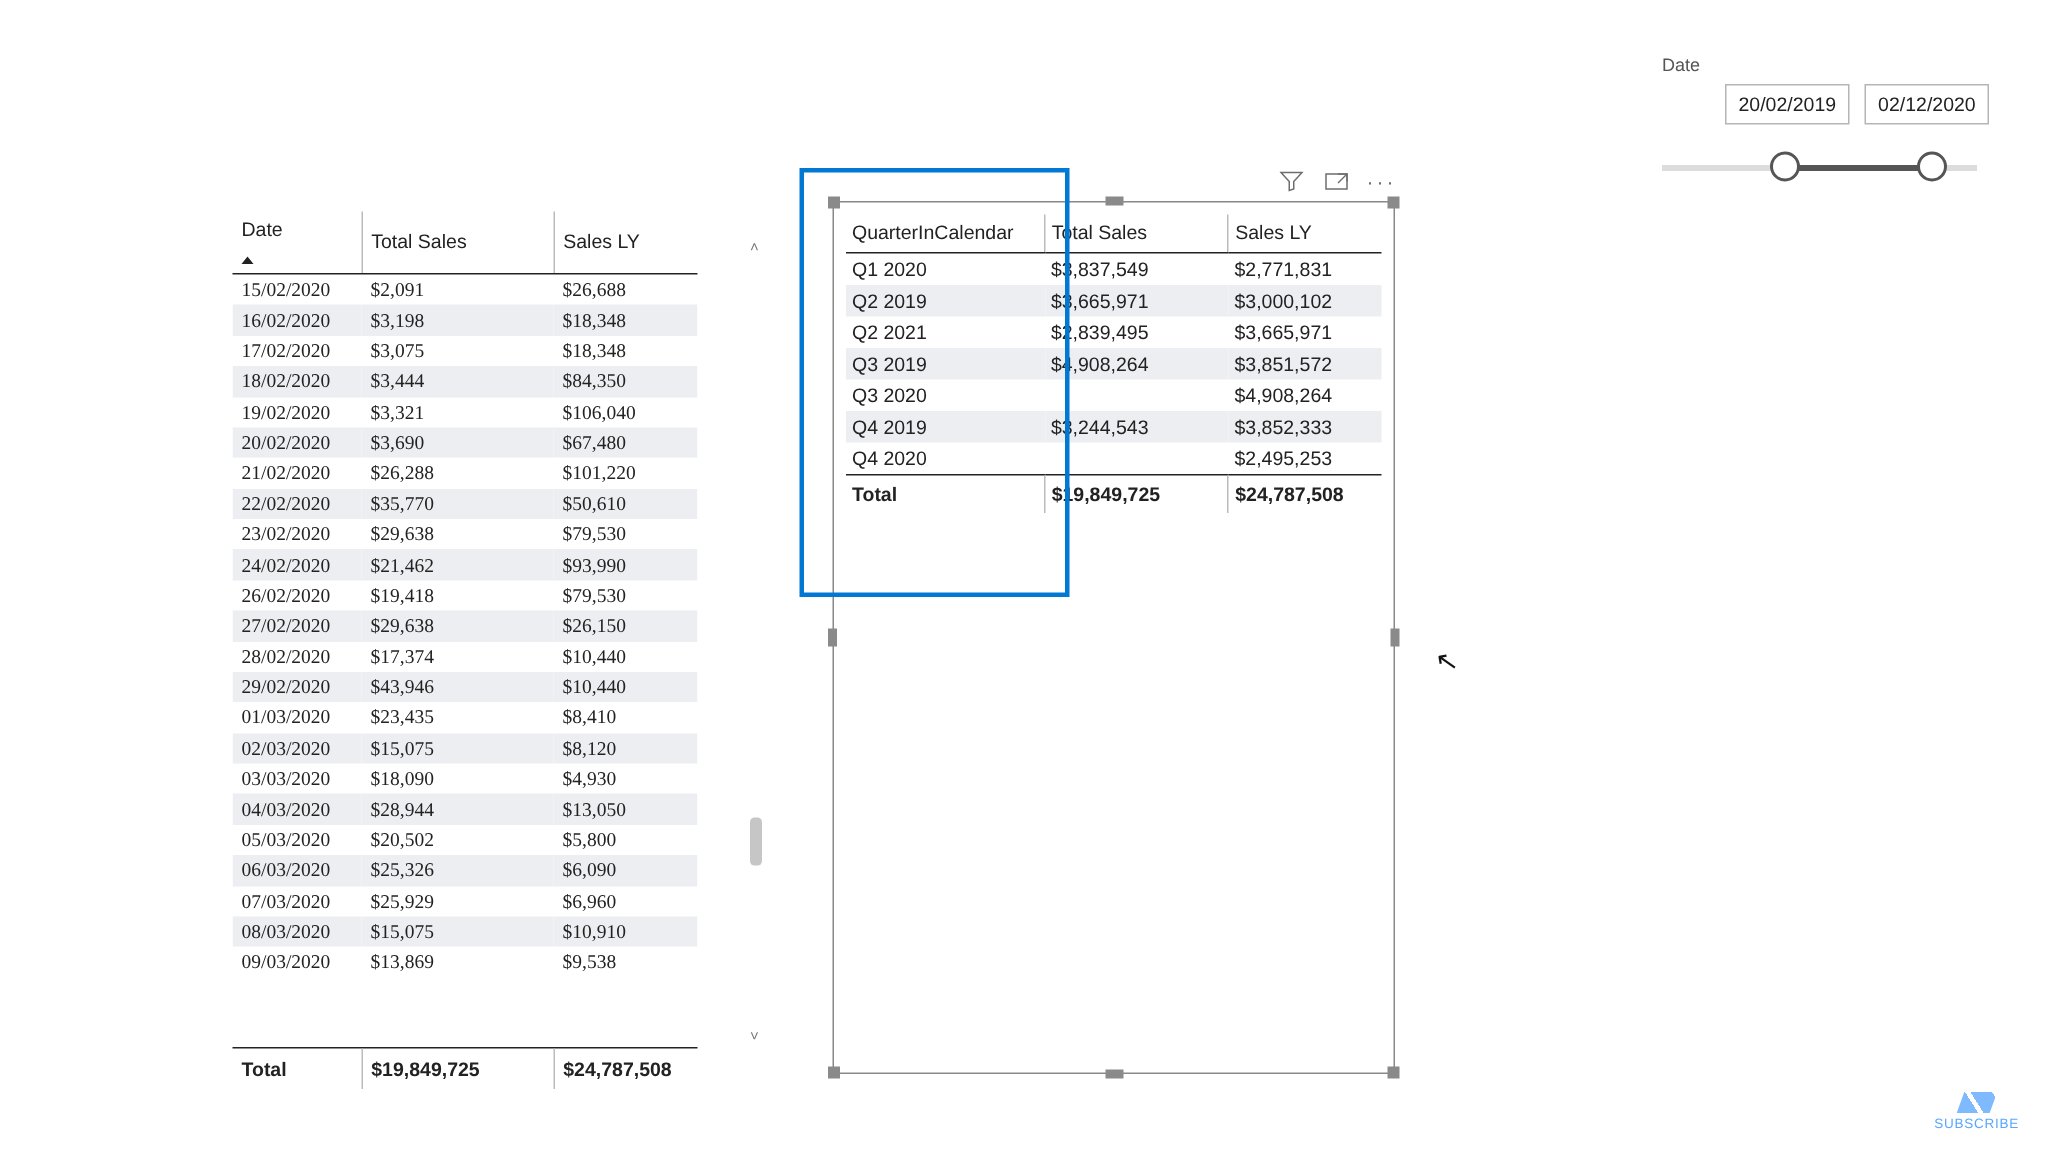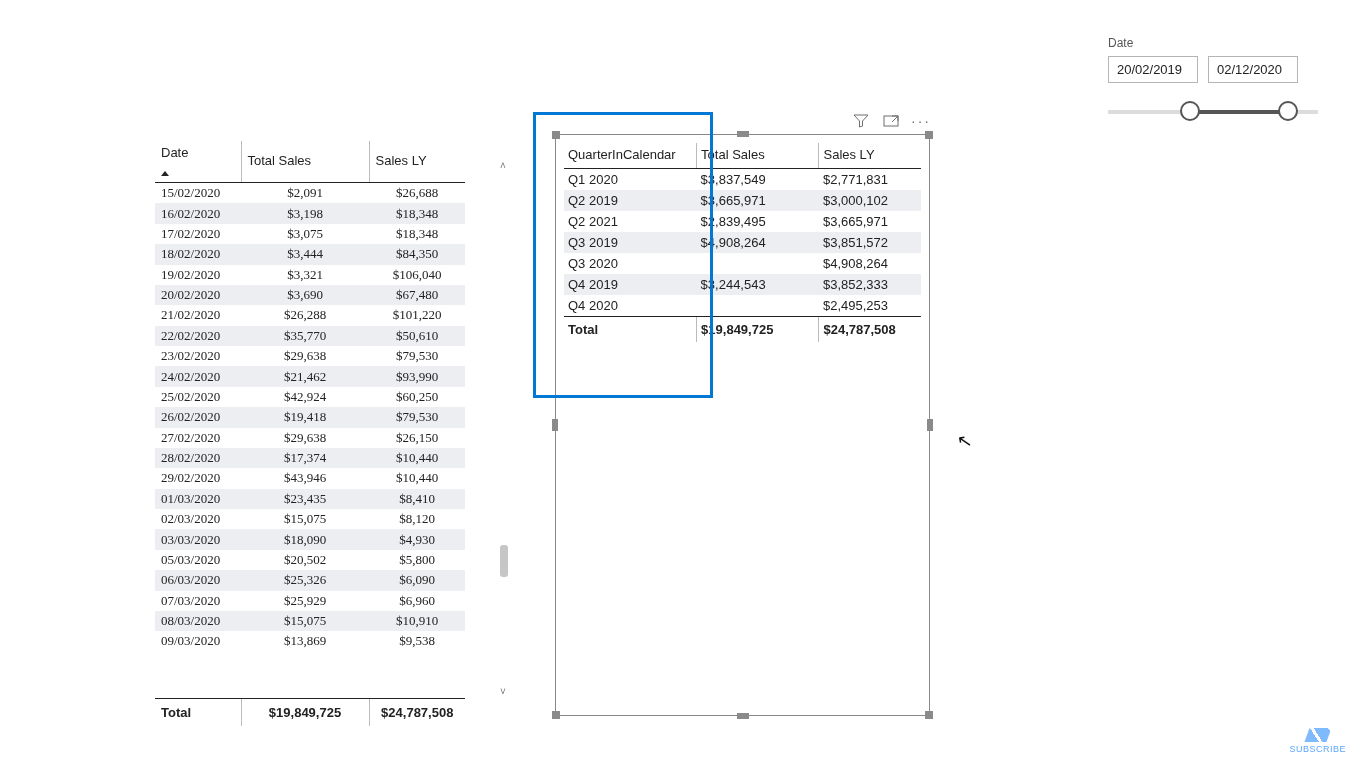--- a/index.html
+++ b/index.html
@@ -34,21 +34,21 @@
 .left-visual .sort-ind {
   display: inline-block;
   width: 0; height: 0;
   border-left: 4px solid transparent;
   border-right: 4px solid transparent;
   border-bottom: 5px solid #222;
   vertical-align: -4px;
   margin-right: 2px;
 }
 .tbl td { padding: 2.2px 6px; }
-.tbl .num { text-align: center; }
+.tbl .num { text-align: left; }
 .tbl tbody tr:nth-child(even) { background: #eceef1; }
 .tbl tfoot td {
   font-weight: 700;
   padding: 6px 6px;
   border-top: 1px solid #222;
 }
 .tbl tfoot td + td { border-left: 1px solid #bbb; }
 .left-visual .col-date  { width: 86px; }
 .left-visual .col-sales { width: 128px; }
 .left-visual .col-ly    { width: 96px; }
@@ -144,21 +144,21 @@
 .dots { letter-spacing: 2px; font-size: 14px; line-height: 1; }
 
 
 .date-slicer {
   position: absolute;
   left: 1108px;
   top: 36px;
   width: 210px;
 }
 .date-slicer .lbl { font-size: 12px; color: #555; margin-bottom: 6px; }
-.date-inputs { display: flex; gap: 10px; }
+.date-inputs { display: flex; gap: 10px; margin-left: 42px; }
 .date-inputs .dinp {
   border: 1px solid #b5b5b5;
   padding: 5px 8px;
   font-size: 13px;
   width: 90px;
   background: #fff;
 }
 .slider-wrap {
   position: relative;
   margin-top: 18px;
@@ -290,25 +290,20 @@
             <td>23/02/2020</td>
             <td class="num">$29,638</td>
             <td class="num">$79,530</td>
           </tr>
           <tr>
             <td>24/02/2020</td>
             <td class="num">$21,462</td>
             <td class="num">$93,990</td>
           </tr>
           <tr>
-            <td>25/02/2020</td>
-            <td class="num">$42,924</td>
-            <td class="num">$60,250</td>
-          </tr>
-          <tr>
             <td>26/02/2020</td>
             <td class="num">$19,418</td>
             <td class="num">$79,530</td>
           </tr>
           <tr>
             <td>27/02/2020</td>
             <td class="num">$29,638</td>
             <td class="num">$26,150</td>
           </tr>
           <tr>
@@ -328,20 +323,25 @@
           </tr>
           <tr>
             <td>02/03/2020</td>
             <td class="num">$15,075</td>
             <td class="num">$8,120</td>
           </tr>
           <tr>
             <td>03/03/2020</td>
             <td class="num">$18,090</td>
             <td class="num">$4,930</td>
+          </tr>
+          <tr>
+            <td>04/03/2020</td>
+            <td class="num">$28,944</td>
+            <td class="num">$13,050</td>
           </tr>
           <tr>
             <td>05/03/2020</td>
             <td class="num">$20,502</td>
             <td class="num">$5,800</td>
           </tr>
           <tr>
             <td>06/03/2020</td>
             <td class="num">$25,326</td>
             <td class="num">$6,090</td>

